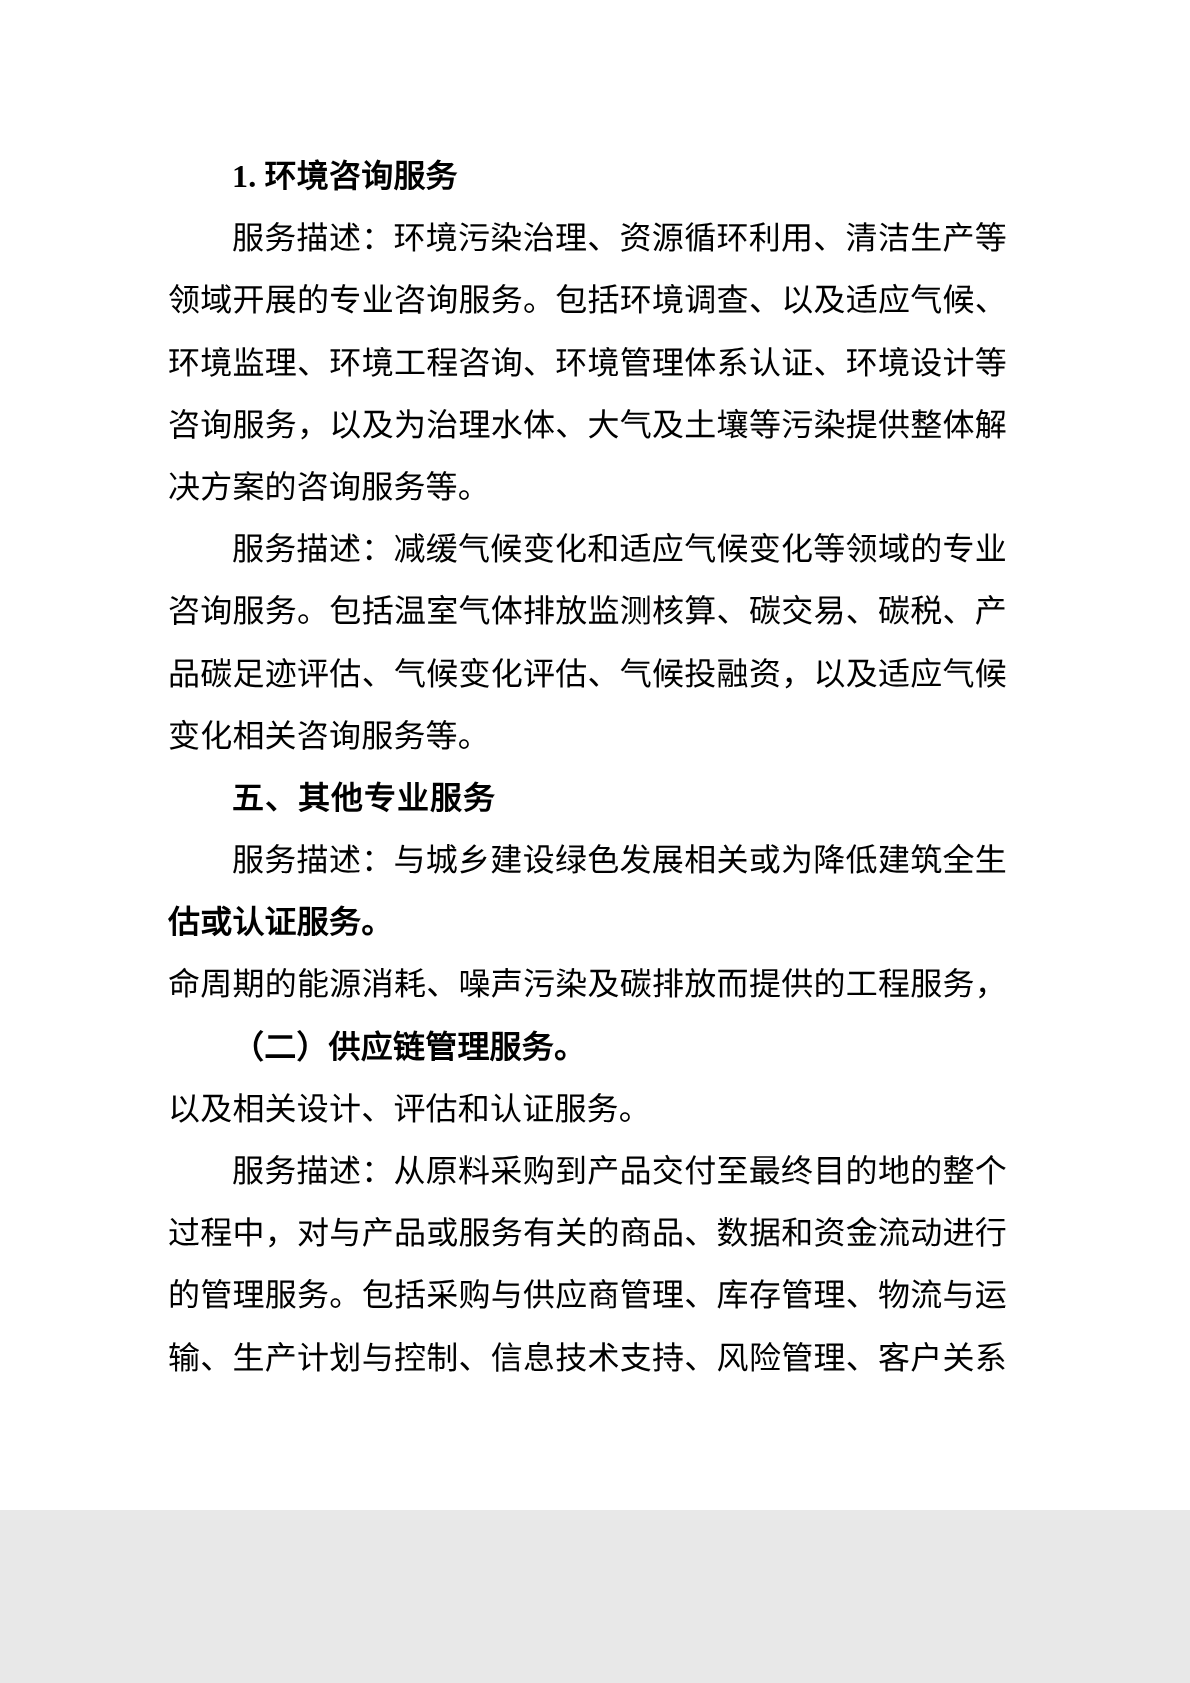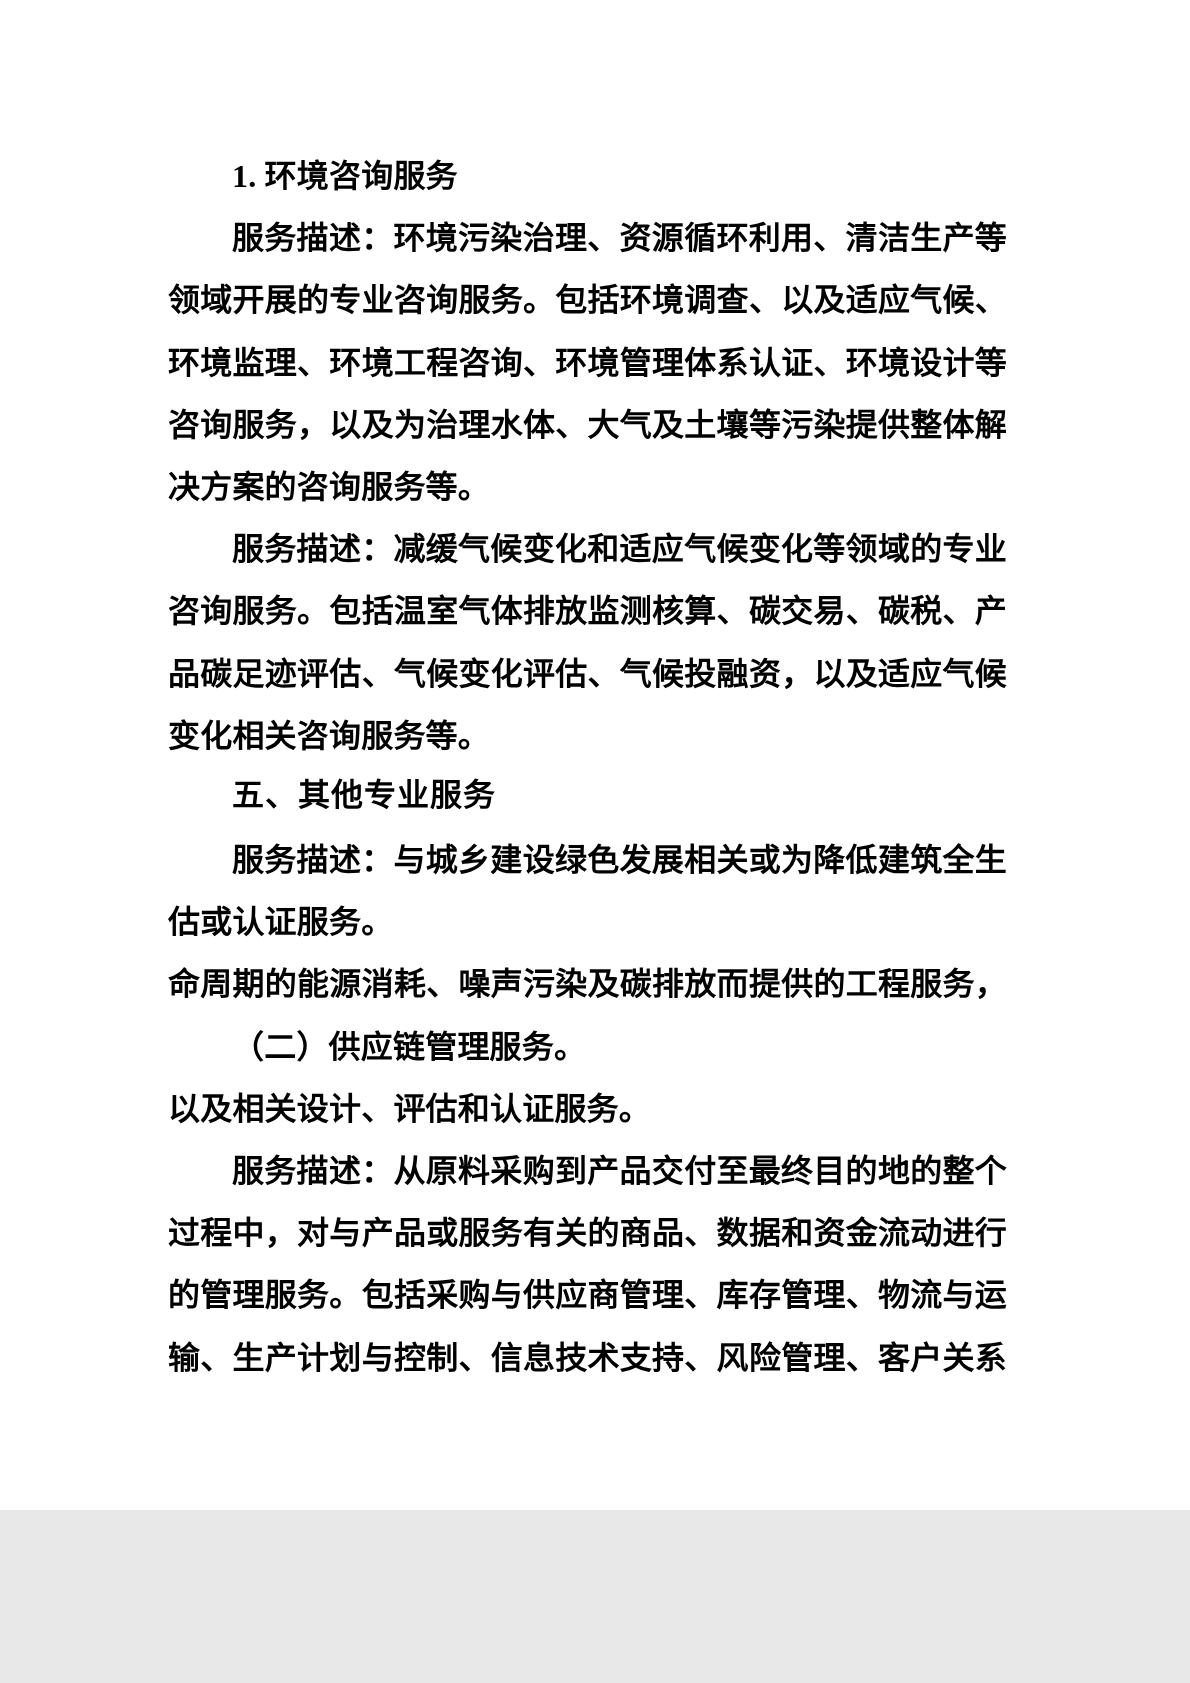--- a/index.html
+++ b/index.html
@@ -22,36 +22,35 @@
     top: 145px;
     width: 839px;
   }
   .tline {
     height: 62.2px;
     line-height: 62.2px;
     font-size: 32px;
     letter-spacing: 0.2px;
     text-align: left;
     white-space: nowrap;
-    font-weight: bold;
   }
   .tline.stretch {
     white-space: normal;
     text-align: justify;
     text-align-last: justify;
     text-justify: inter-character;
   }
   .tline.indent {
     padding-left: 64px;
   }
   .tline.bold {
     font-weight: 700;
   }
   .tline.hei {
-    font-family: Liberation Mono, monospace;
+    font-family: Liberation Serif, serif;
     font-weight: 700;
     letter-spacing: 1px;
   }
   .page-number {
     position: absolute;
     left: 0;
     top: 1558px;
     width: 100%;
     text-align: center;
     font-size: 28px;

